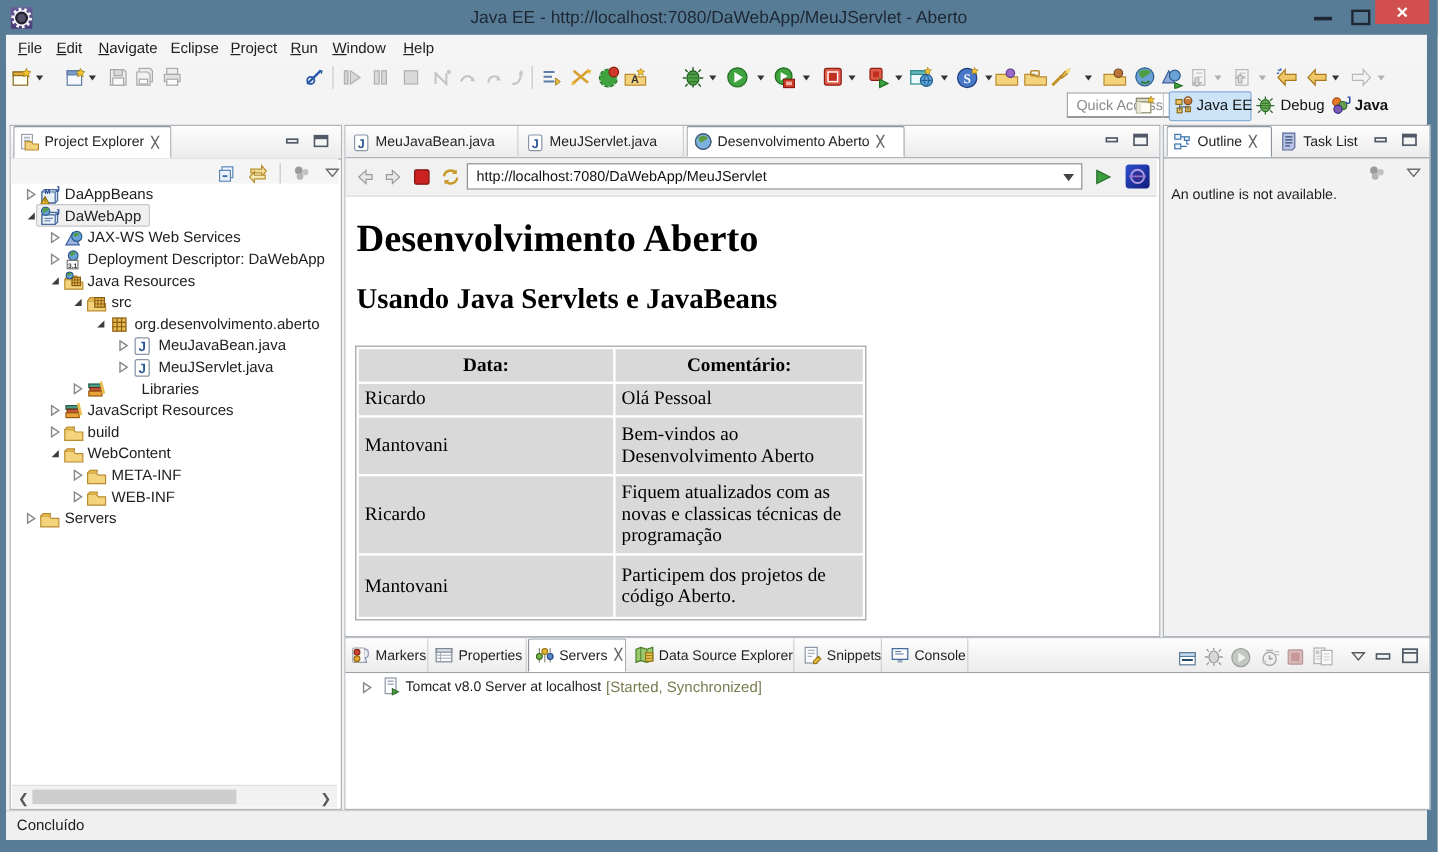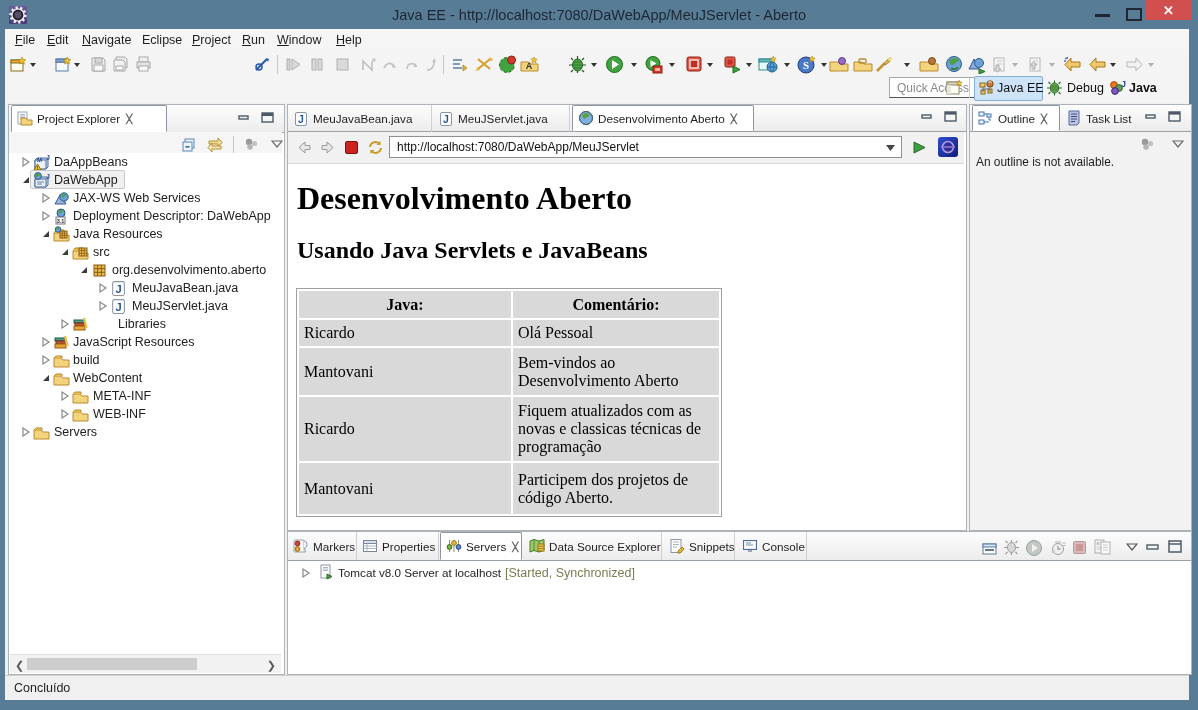--- a/index.html
+++ b/index.html
@@ -260,21 +260,21 @@
       <circle cx="5" cy="5" r="3.4" fill="#e87a2a" stroke="#a84a0a"></circle>
       <circle cx="10" cy="8" r="3.4" fill="#6a9e4f" stroke="#2d6a2d"></circle>
       <circle cx="6" cy="11" r="3.4" fill="#7a5ab8" stroke="#3a2a7a"></circle>
       <text x="12" y="7" font-size="9" font-weight="bold" fill="#2a4a9a" font-family="Liberation Sans">J</text>
     </svg>
   <span class="abs" style="left:1124px;top:31px;font-size:12.5px;color:#111;font-weight:bold;">Java</span>
 </div>
 
 <div class="panel" style="left:8px;top:104px;width:275px;height:569px;">
   <div class="phead"></div>
-  <div class="tab tabact" style="left:2px;width:156px;">
+  <div class="tab tabact" style="left:2px;width:132px;">
     <svg class="ticon" viewBox="0 0 16 16">
         <rect x="1" y="1" width="9" height="12" fill="#fbfbfb" stroke="#9aa2b0"></rect>
         <rect x="3" y="3" width="5" height="1.4" fill="#a9b2c4"></rect>
         <rect x="3" y="5.5" width="5" height="1.4" fill="#a9b2c4"></rect>
         <path d="M4 7 h5l1.5 2H15v5H4z" fill="#f3d37b" stroke="#b98b2f"></path>
       </svg>
     Project Explorer <span class="tabx">╳</span>
   </div>
   <div class="mm" style="left:228px;">
       <svg width="13" height="11">
@@ -548,21 +548,21 @@
         </svg>
     </div>
   </div>
 
   <div class="abs" style="left:0;top:59px;width:676px;height:364px;background:#fff;font-family:'Liberation Serif',serif;color:#000;">
     <div class="abs" style="left:9px;top:16px;font-size:32px;font-weight:bold;">Desenvolvimento Aberto</div>
     <div class="abs" style="left:9px;top:73px;font-size:24px;font-weight:bold;">Usando Java Servlets e JavaBeans</div>
     <table class="abs" style="left:8px;top:124px;width:426px;border:1px solid #9f9f9f;border-collapse:separate;border-spacing:2px;font-family:'Liberation Serif',serif;font-size:16px;">
       <tbody>
           <tr>
-            <td style="background:#d9d9d9;width:210px;height:25px;text-align:center;font-weight:bold;">Java:</td>
+            <td style="background:#d9d9d9;width:210px;height:25px;text-align:center;font-weight:bold;">Data:</td>
           <td style="background:#d9d9d9;width:204px;text-align:center;font-weight:bold;">Comentário:</td>
           </tr>
       <tr>
             <td style="background:#d9d9d9;height:24px;padding-left:5px;">Ricardo</td>
           <td style="background:#d9d9d9;padding-left:5px;">Olá Pessoal</td>
           </tr>
       <tr>
             <td style="background:#d9d9d9;height:45px;padding-left:5px;">Mantovani</td>
           <td style="background:#d9d9d9;padding-left:5px;">Bem-vindos ao<br>Desenvolvimento Aberto</td>
           </tr>

